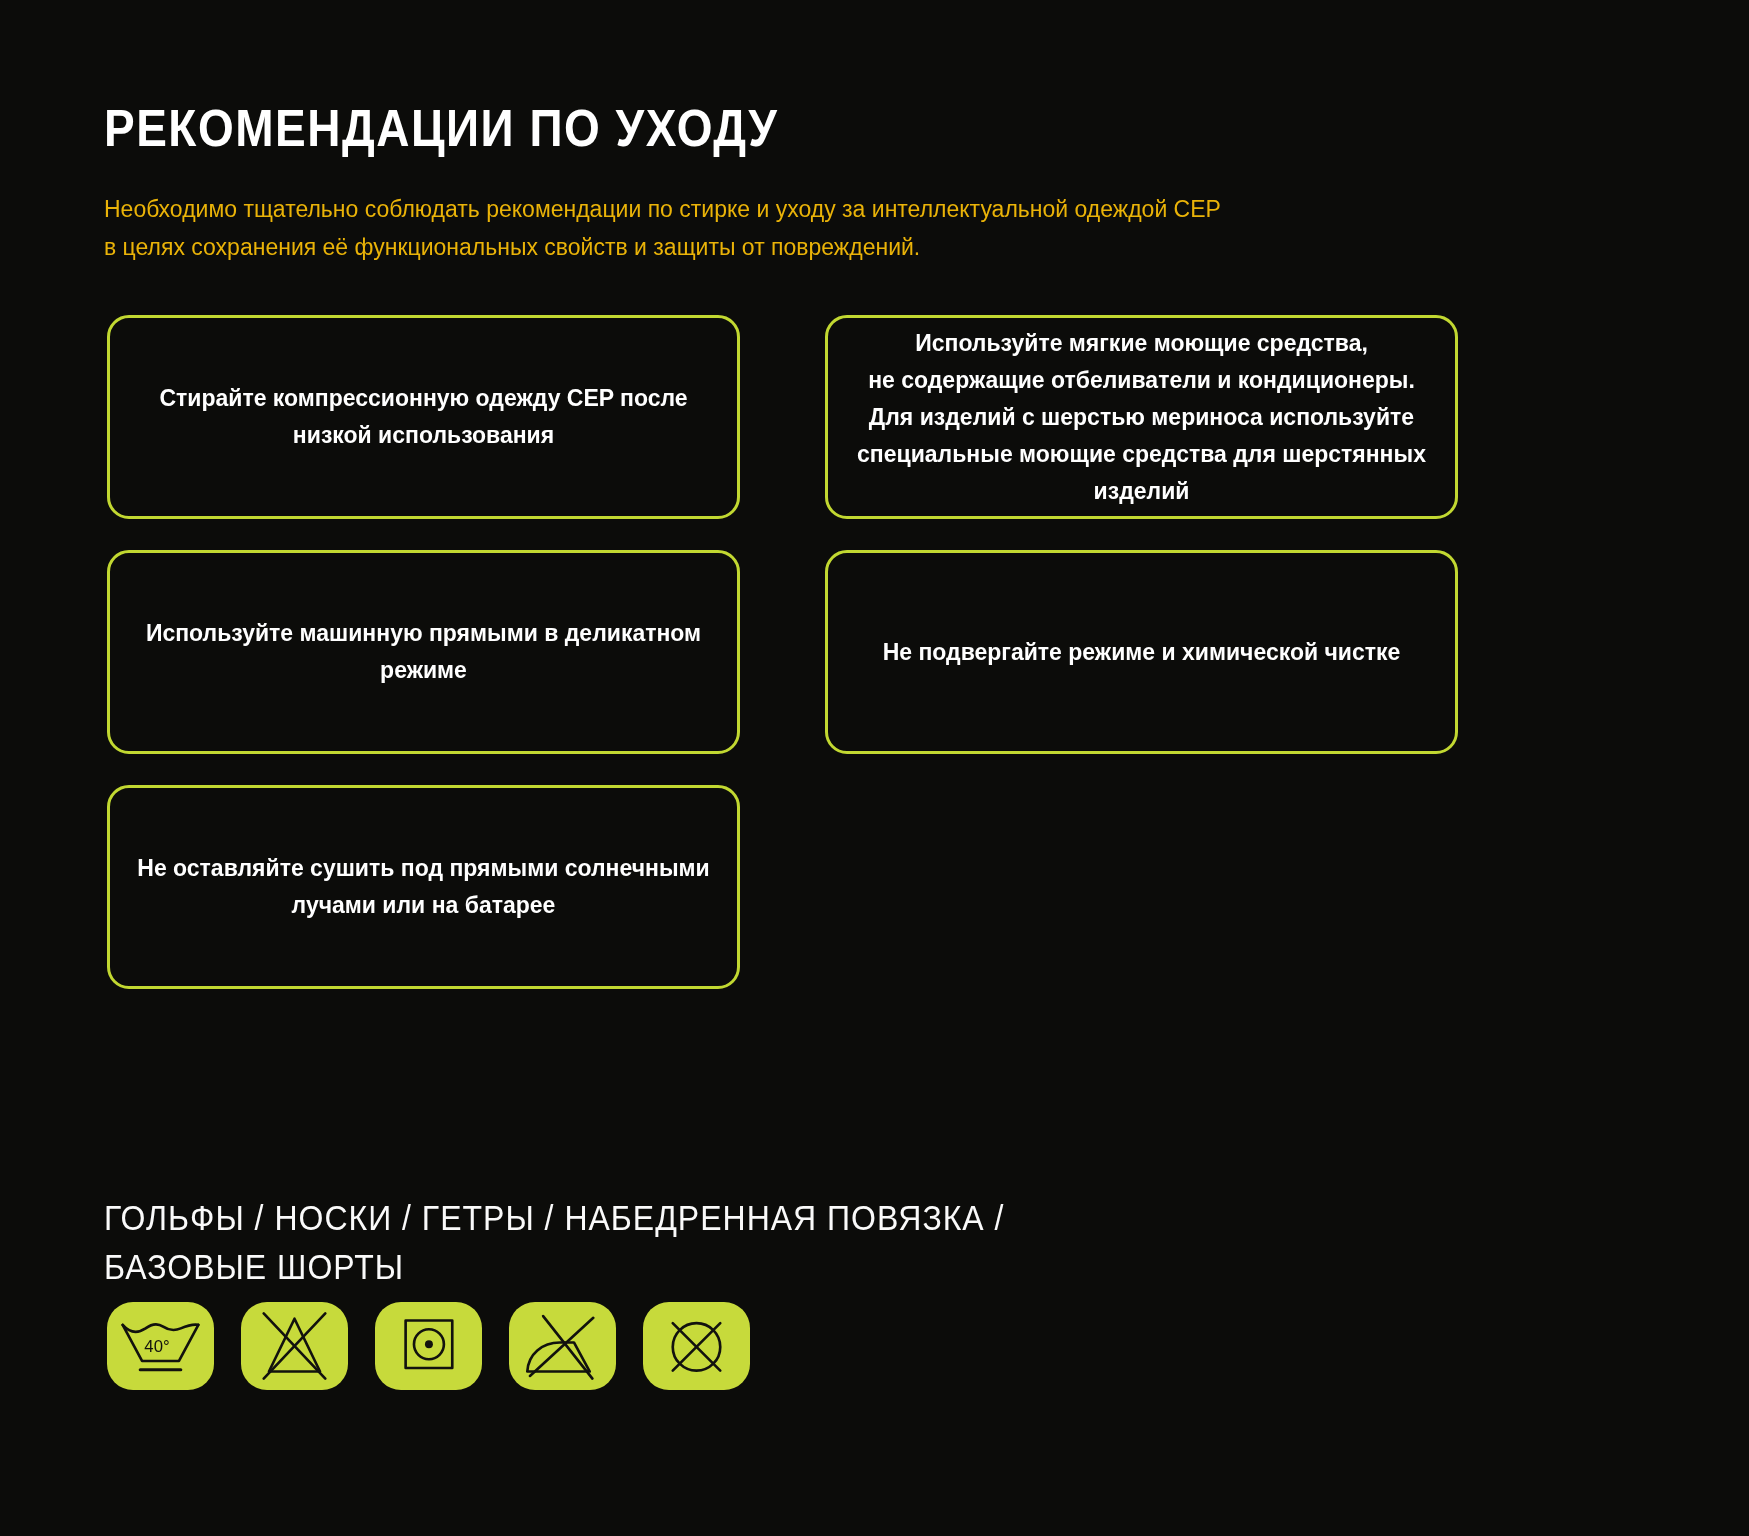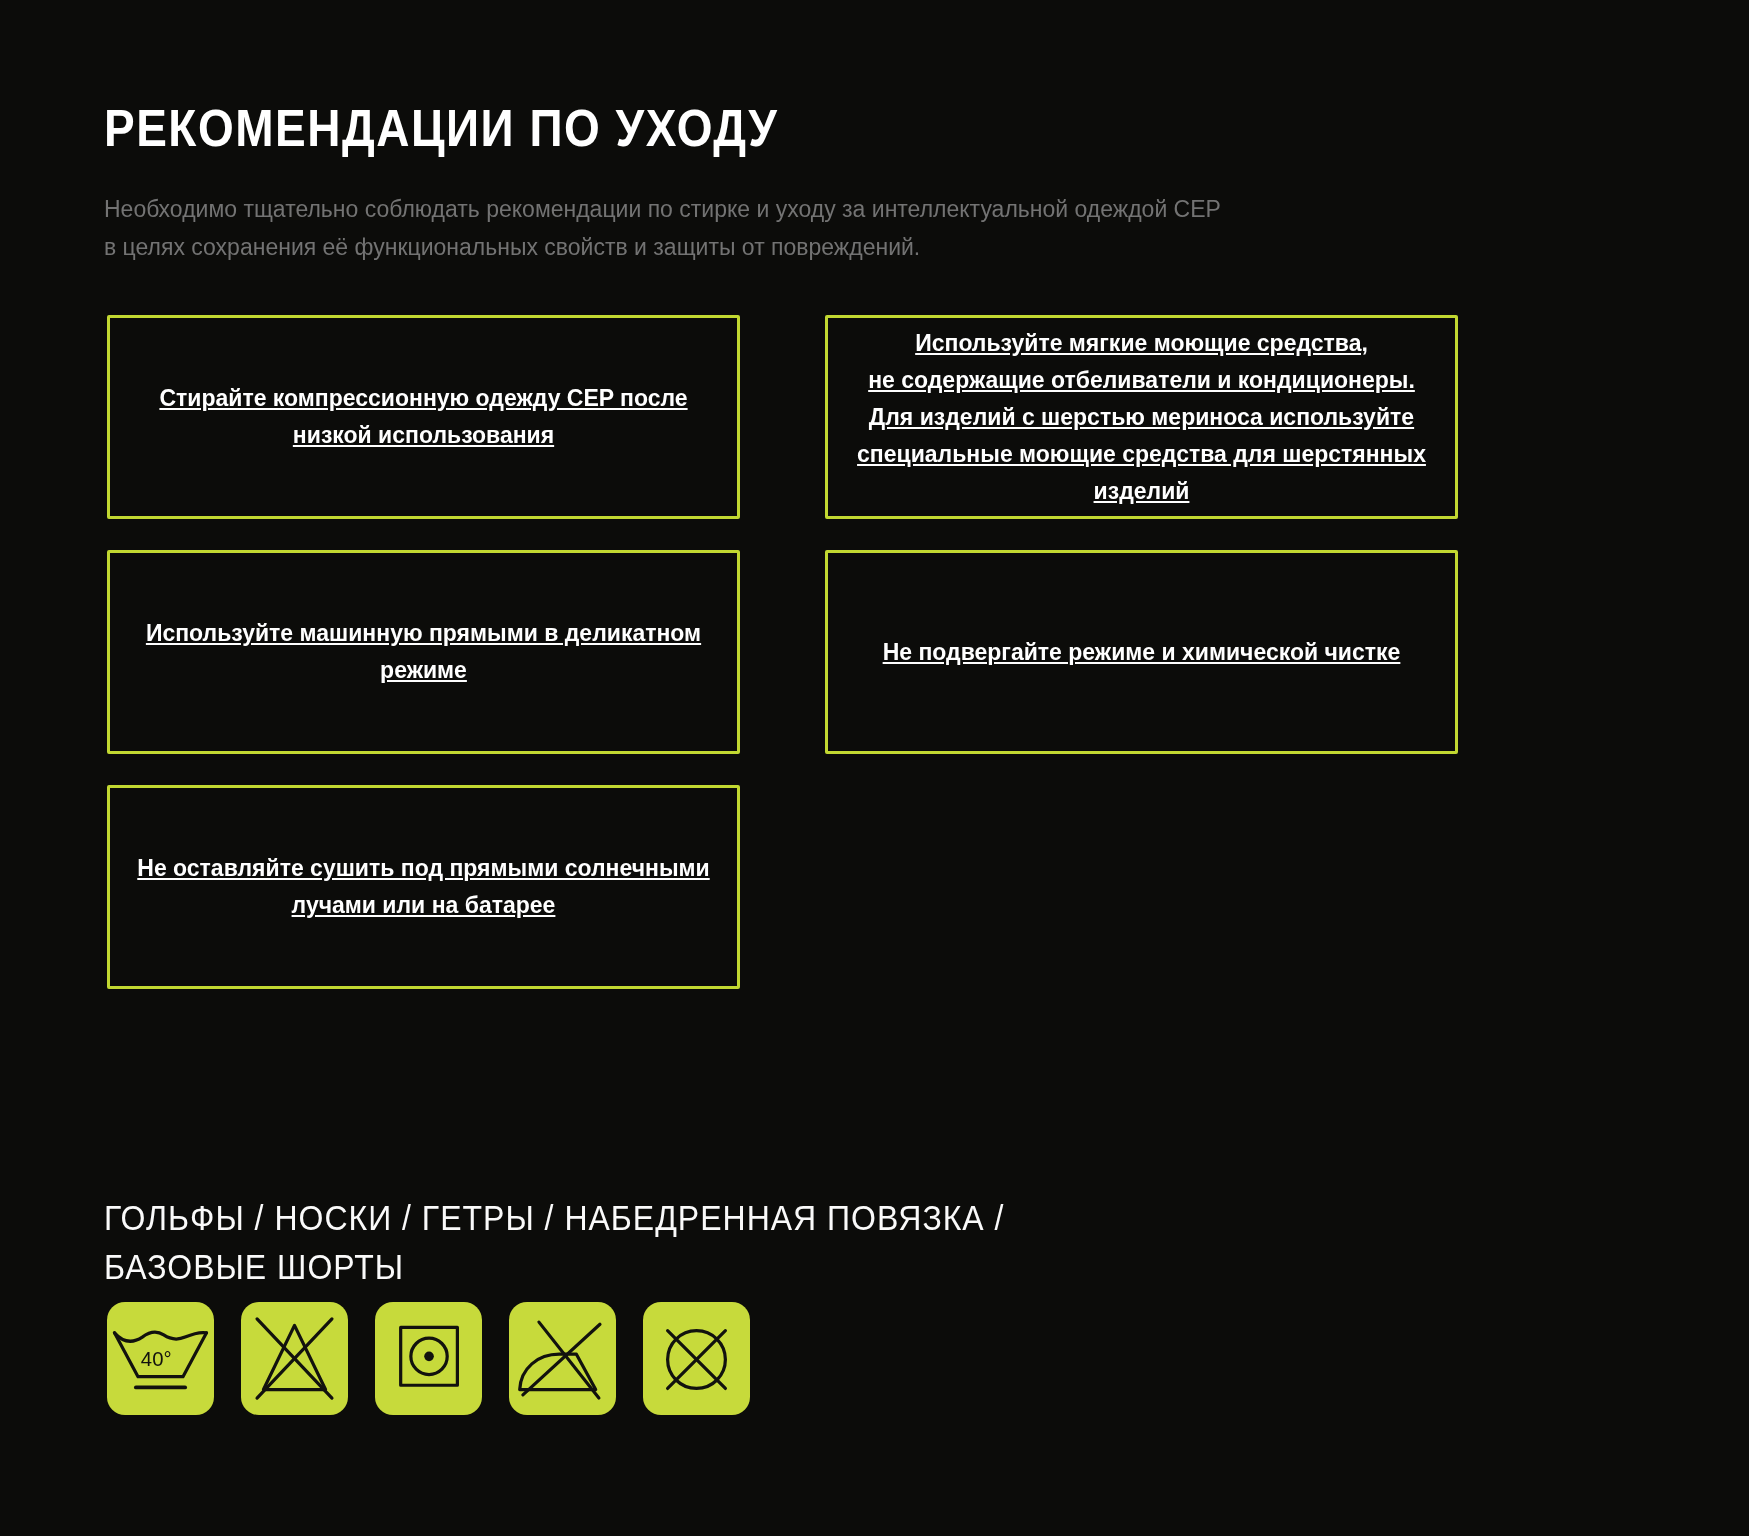--- a/index.html
+++ b/index.html
@@ -27,44 +27,43 @@
     transform-origin: left top;
     white-space: nowrap;
   }
   .intro {
     position: absolute;
     left: 104px;
     top: 190px;
     font-size: 23px;
     font-weight: 400;
     line-height: 38px;
-    color: #737373;
+    color: #eab308;
     white-space: pre-line;
   }
   .cards {
     position: absolute;
     left: 107px;
     top: 315px;
     width: 1351px;
     display: grid;
     grid-template-columns: 633px 633px;
     column-gap: 85px;
     row-gap: 31px;
     grid-auto-rows: 204px;
   }
   .card {
     box-sizing: border-box;
     border: 3px solid #c2d831;
-    border-radius: 2px;
+    border-radius: 22px;
     background: #0c0c0a;
     display: flex;
     align-items: center;
     justify-content: center;
     padding: 14px 10px;
-    text-decoration: underline;
   }
   .card-text {
     font-size: 23px;
     font-weight: 700;
     line-height: 37px;
     text-align: center;
     white-space: pre-line;
     color: #ffffff;
   }
   .products-heading {
@@ -82,22 +81,22 @@
   }
   .care-icons {
     position: absolute;
     left: 107px;
     top: 1302px;
     display: flex;
     gap: 27px;
   }
   .care-icon {
     width: 107px;
-    height: 113px;
-    border-radius: 18px;
+    height: 88px;
+    border-radius: 26px;
     background: #c7da3b;
     display: flex;
     align-items: center;
     justify-content: center;
   }
   .care-icon svg {
     width: 100%;
     height: 100%;
     display: block;
   }

